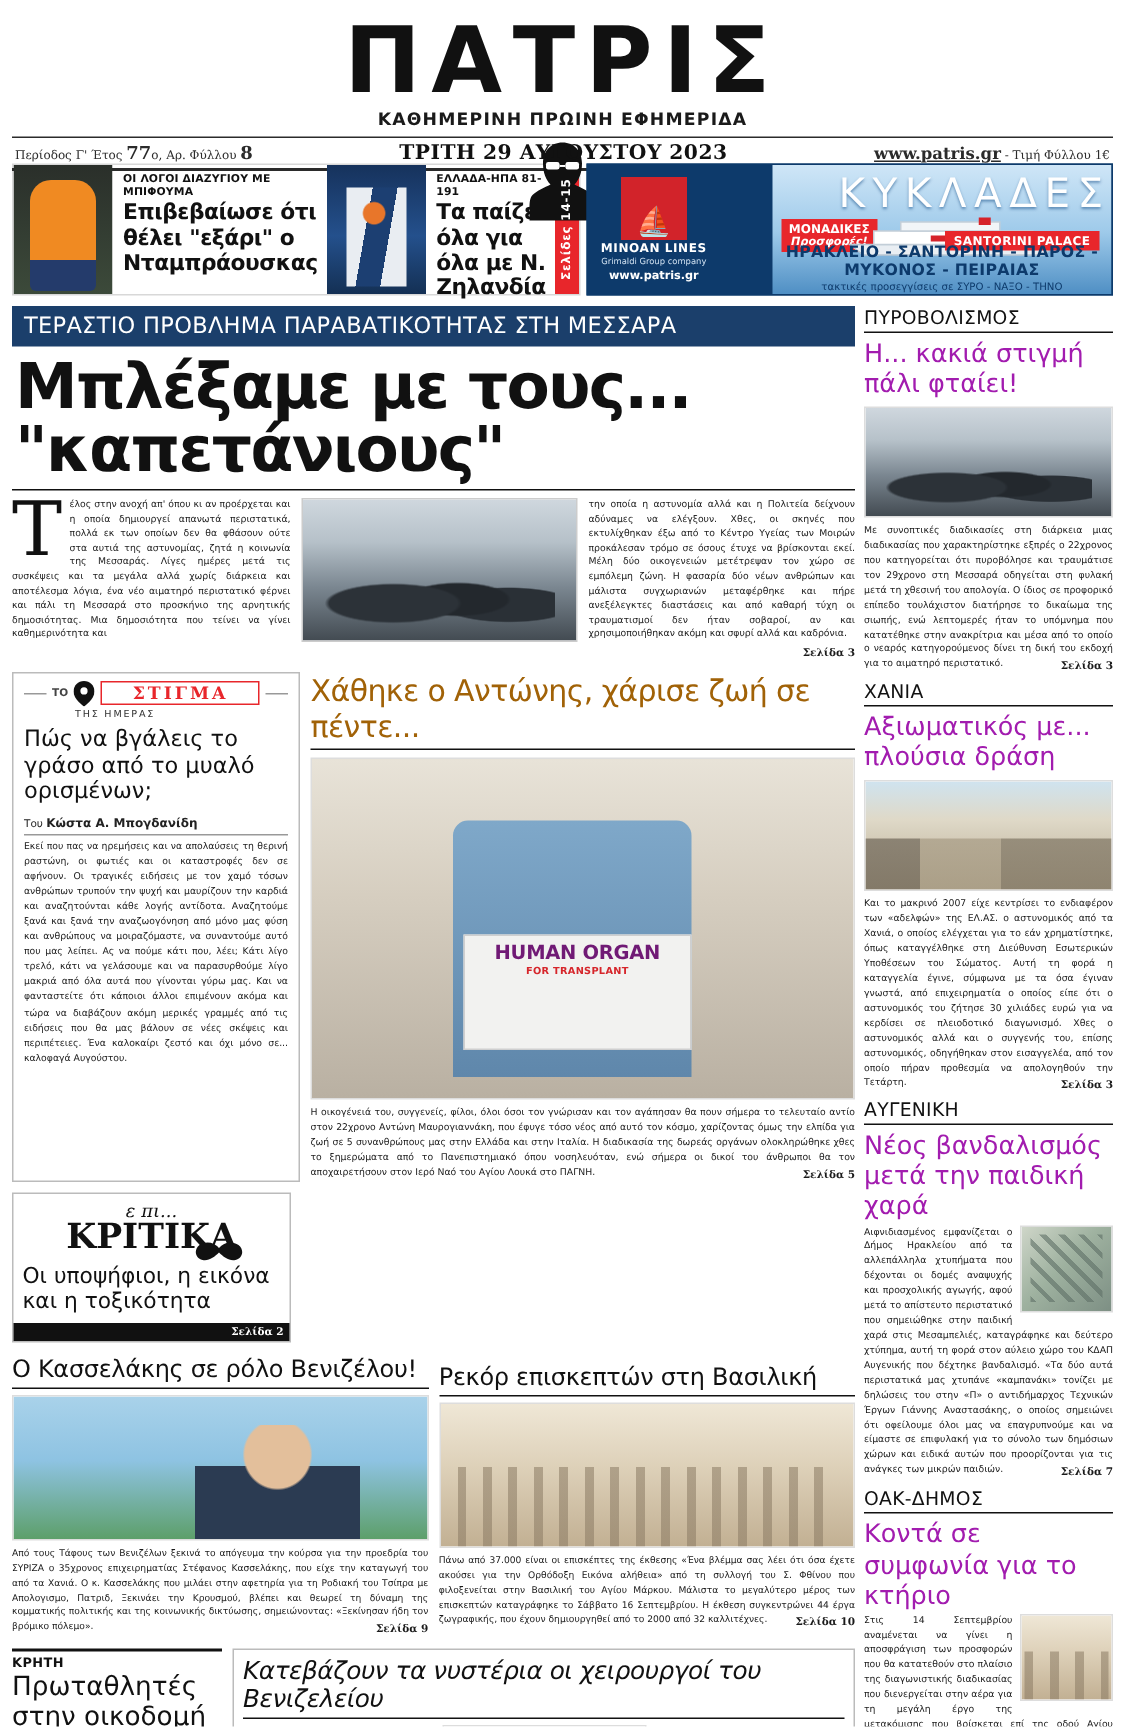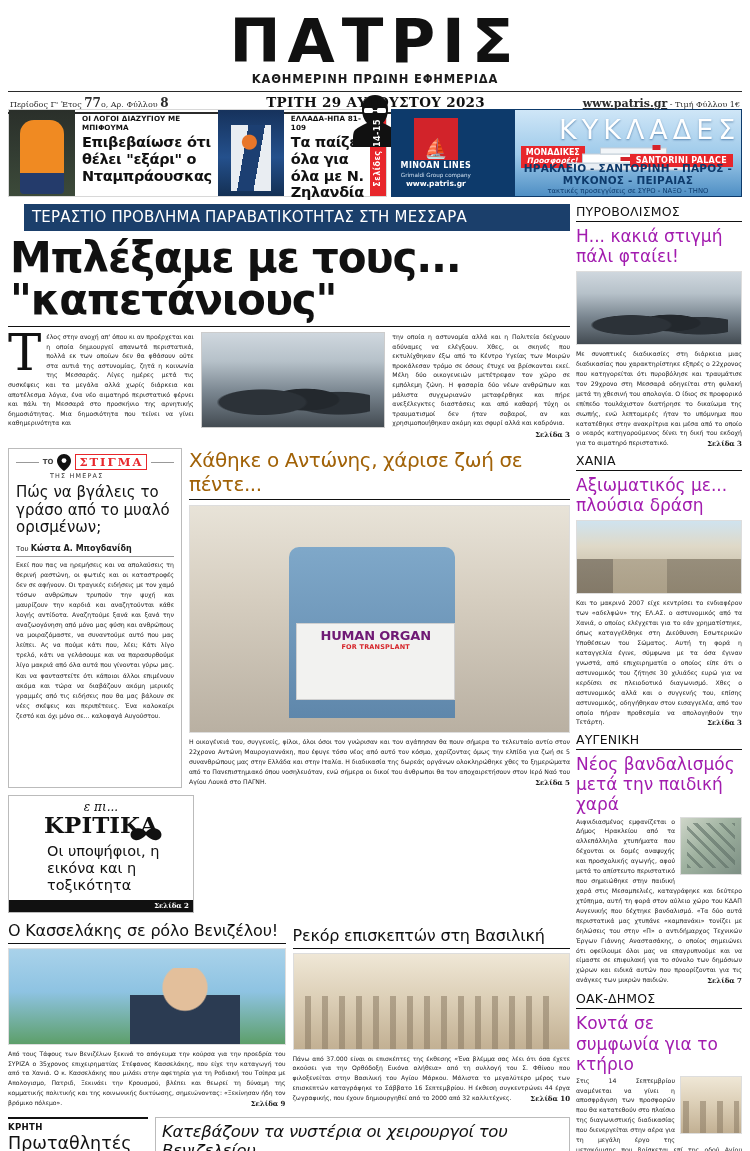--- a/index.html
+++ b/index.html
@@ -65,67 +65,67 @@
   .mn-ports2 { position: absolute; bottom: 1px; left: 0; right: 0; text-align: center; font-size: 6.8px; color: #0d3a6b; }
 
   
   .body-wrap { display: flex; gap: 6px; margin: 7px 8px 0 8px; }
   .col-main { width: 562px; }
   .col-side { width: 166px; }
 
   
   .lead-kicker {
     background: #1b3f6b; color: #fff; font-size: 15px; font-weight: 400;
-    padding: 4px 8px 5px 8px; letter-spacing: .2px; margin-left: 16px;
+    padding: 4px 8px 5px 8px; letter-spacing: .2px;
   }
   .lead-head {
     font-size: 42px; font-weight: 700; line-height: 1.0; letter-spacing: -1.2px;
     color: #111; padding: 6px 0 5px 2px; font-family: "DejaVu Sans", sans-serif;
     border-bottom: 1px solid #111;
   }
   .lead-body { display: flex; gap: 7px; margin-top: 5px; }
   .lead-c1 { width: 186px; position: relative; }
   .lead-c1 .dropcap {
     float: left; font-family: "DejaVu Serif", serif; font-size: 50px; line-height: 0.78;
     font-weight: 400; padding: 2px 5px 0 0; color: #111;
   }
   .lead-photo { width: 185px; height: 96px; border: 1px solid #ccc; overflow: hidden; position: relative; }
   .lead-c3 { width: 178px; }
   .ptext { font-size: 6.2px; line-height: 1.55; text-align: justify; color: #1a1a1a; }
   .pg { font-weight: 700; font-family: "DejaVu Serif", serif; font-size: 7px; white-space: nowrap; }
 
   
   .mid-row { display: flex; gap: 7px; margin-top: 7px; }
-  .stigma { width: 174px; border: 1px solid #bbb; padding: 5px 7px 6px 7px; }
+  .stigma { width: 192px; border: 1px solid #bbb; padding: 5px 7px 6px 7px; }
   .stigma-top { display: flex; align-items: center; justify-content: center; gap: 4px; }
   .stigma-line { flex: 1; height: 1px; background: #999; }
   .stigma-to { font-size: 7px; font-weight: 700; color: #444; }
   .stigma-pin { width: 14px; height: 17px; }
   .stigma-word {
     border: 1.4px solid #e8262b; color: #e8262b; font-size: 11.5px; font-weight: 700;
-    letter-spacing: 2px; padding: 0 3px; font-family: "DejaVu Serif", serif;
+    letter-spacing: 2px; padding: 0 20px; font-family: "DejaVu Serif", serif;
   }
   .stigma-day { font-size: 6.4px; font-weight: 400; letter-spacing: 1.2px; color: #333; margin: 1px 0 4px 34px; }
   .stigma-head { font-size: 15px; line-height: 1.18; color: #111; font-weight: 400; }
   .stigma-by { font-size: 7px; color: #222; margin: 7px 0 3px 0; border-bottom: 1px solid #999; padding-bottom: 3px; }
   .stigma-by b { font-size: 8px; margin-top: 17px; }
   .stigma-txt { font-size: 6.2px; line-height: 1.62; text-align: justify; color: #1a1a1a; }
 
   .feature { flex: 1; }
   .feature-head { font-size: 20px; color: #a16207; letter-spacing: -0.4px; border-bottom: 1px solid #111; padding-bottom: 3px; }
   .feature-photo { height: 228px; margin-top: 5px; position: relative; overflow: hidden; border: 1px solid #ddd; }
   .feature-cap { font-size: 6.2px; line-height: 1.6; text-align: justify; margin-top: 4px; color: #1a1a1a; }
 
   
   .kritika { width: 186px; border: 1px solid #bbb; margin-top: 7px; padding: 4px 6px 0 6px; position: relative; }
   .kr-logo { text-align: center; position: relative; }
   .kr-epi { font-style: italic; font-family: "DejaVu Serif", serif; font-size: 12px; color: #111; }
   .kr-word { font-size: 23px; font-weight: 700; letter-spacing: 0px; color: #111; line-height: 0.95; font-family: "DejaVu Serif", serif; }
   .kr-mous { position: absolute; right: 24px; bottom: -5px; width: 34px; height: 13px; }
-  .kr-head { font-size: 14.5px; line-height: 1.2; color: #111; margin-top: 7px; margin-left: 32px; }
+  .kr-head { font-size: 14.5px; line-height: 1.2; color: #111; margin-top: 7px; }
   .kr-foot { background: #111; height: 12px; margin: 5px -6px 0 -6px; position: relative; }
   .kr-foot .pg { position: absolute; right: 4px; top: 1px; color: #fff; font-size: 7px; }
 
   
   .two-cards { display: flex; gap: 7px; margin-top: 8px; align-items: center; }
   .card { flex: 1; }
   .card-head { font-size: 16px; color: #111; border-bottom: 1px solid #111; padding-bottom: 3px; letter-spacing: -0.2px; }
   .card-photo { height: 97px; margin-top: 4px; overflow: hidden; position: relative; border: 1px solid #ddd; }
   .card-txt { font-size: 6.1px; line-height: 1.6; text-align: justify; margin-top: 4px; color: #1a1a1a; }
 
@@ -233,21 +233,21 @@
           <span class="ph ph-soccer"></span>
         </div>
       <div class="sp-text">
         <div class="sp-kicker">ΟΙ ΛΟΓΟΙ ΔΙΑΖΥΓΙΟΥ ΜΕ ΜΠΙΦΟΥΜΑ</div>
         <div class="sp-head">Επιβεβαίωσε ότι θέλει "εξάρι" ο Νταμπράουσκας</div>
       </div>
       <div class="sp-photo">
           <span class="ph ph-basket"></span>
         </div>
       <div class="sp-text">
-        <div class="sp-kicker">ΕΛΛΑΔΑ-ΗΠΑ 81-109</div>
+        <div class="sp-kicker">ΕΛΛΑΔΑ-ΗΠΑ 81-191</div>
         <div class="sp-head">Τα παίζει όλα για όλα με Ν. Ζηλανδία</div>
       </div>
       <div class="sp-pages">
         <span>Σελίδες 14-15</span>
       </div>
     </div>
 
     <div class="minoan">
       <div class="mn-left">
         <div class="mn-logo">

